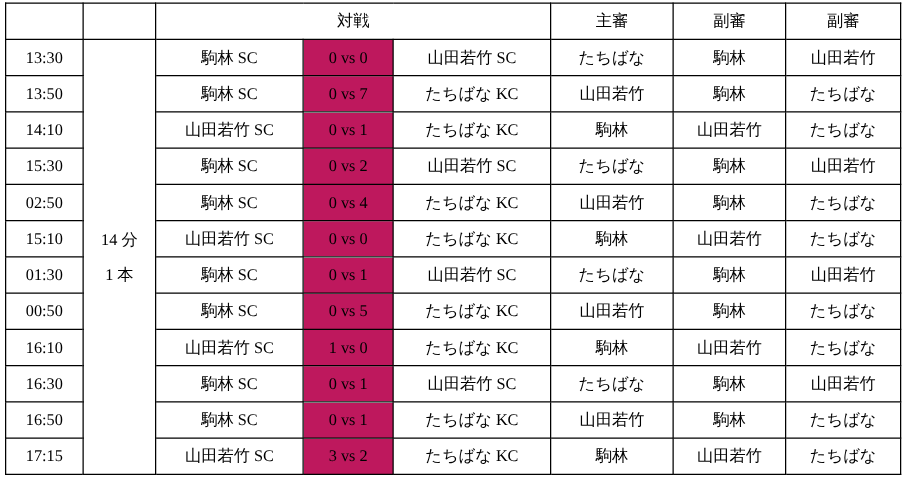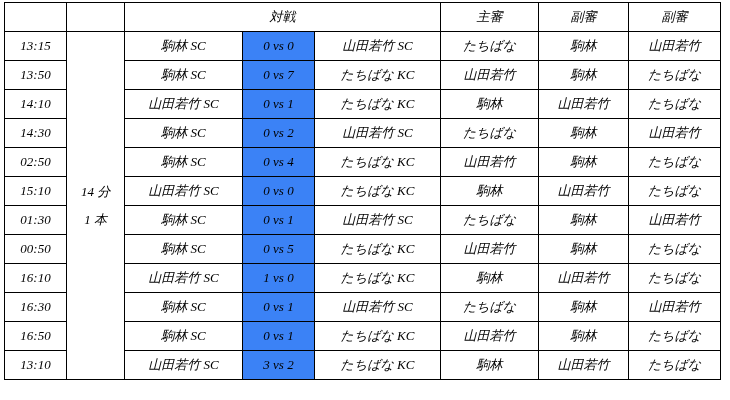--- a/index.html
+++ b/index.html
@@ -20,21 +20,20 @@
     position: relative;
     background: #ffffff;
     box-sizing: border-box;
   }
   table.schedule {
     border-collapse: collapse;
     table-layout: fixed;
     width: 614px;
     margin: 2px 0 0 4px;
     background: #ffffff;
-    font-style: italic;
   }
   table.schedule td, table.schedule th {
     border: 1px solid #000000;
     text-align: center;
     vertical-align: middle;
     font-weight: normal;
     font-size: 13px;
     padding: 0;
     height: 28px;
     line-height: 28px;
@@ -61,21 +60,21 @@
     border-left: none;
     border-bottom: none;
   }
   .hdr-blank2 {
     border-top: none;
     border-bottom: none;
     border-left: 1px solid #000;
     border-right: none;
   }
   .score-cell {
-    background: #3b82f6;
+    background: #be185d;
     font-size: 13px;
   }
   .duration-cell {
     font-size: 13px;
     line-height: 1.55;
     white-space: normal;
   }
   .duration-cell .dline { display: block; }
   .match-head {
     font-size: 14px;
@@ -104,21 +103,21 @@
         <td class="hdr-blank"></td>
         <td class="hdr-blank2"></td>
         <th class="match-head" colspan="3">対戦</th>
         <th>主審</th>
         <th>副審</th>
         <th>副審</th>
       </tr>
     </thead>
     <tbody>
       <tr>
-        <td class="time-cell">13:15</td>
+        <td class="time-cell">13:30</td>
         <td class="duration-cell" rowspan="12">
           <span class="dline">14 分</span>
           <span class="dline">1 本</span>
         </td>
         <td class="team-cell">駒林 SC</td>
         <td class="score-cell">0 vs 0</td>
         <td class="team-cell">山田若竹 SC</td>
         <td class="off-cell">たちばな</td>
         <td class="off-cell">駒林</td>
         <td class="off-cell">山田若竹</td>
@@ -135,21 +134,21 @@
       <tr>
         <td class="time-cell">14:10</td>
         <td class="team-cell">山田若竹 SC</td>
         <td class="score-cell">0 vs 1</td>
         <td class="team-cell">たちばな KC</td>
         <td class="off-cell">駒林</td>
         <td class="off-cell">山田若竹</td>
         <td class="off-cell">たちばな</td>
       </tr>
       <tr>
-        <td class="time-cell">14:30</td>
+        <td class="time-cell">15:30</td>
         <td class="team-cell">駒林 SC</td>
         <td class="score-cell">0 vs 2</td>
         <td class="team-cell">山田若竹 SC</td>
         <td class="off-cell">たちばな</td>
         <td class="off-cell">駒林</td>
         <td class="off-cell">山田若竹</td>
       </tr>
       <tr>
         <td class="time-cell">02:50</td>
         <td class="team-cell">駒林 SC</td>
@@ -207,21 +206,21 @@
       <tr>
         <td class="time-cell">16:50</td>
         <td class="team-cell">駒林 SC</td>
         <td class="score-cell">0 vs 1</td>
         <td class="team-cell">たちばな KC</td>
         <td class="off-cell">山田若竹</td>
         <td class="off-cell">駒林</td>
         <td class="off-cell">たちばな</td>
       </tr>
       <tr>
-        <td class="time-cell">13:10</td>
+        <td class="time-cell">17:15</td>
         <td class="team-cell">山田若竹 SC</td>
         <td class="score-cell">3 vs 2</td>
         <td class="team-cell">たちばな KC</td>
         <td class="off-cell">駒林</td>
         <td class="off-cell">山田若竹</td>
         <td class="off-cell">たちばな</td>
       </tr>
     </tbody>
   </table>
 </div>

